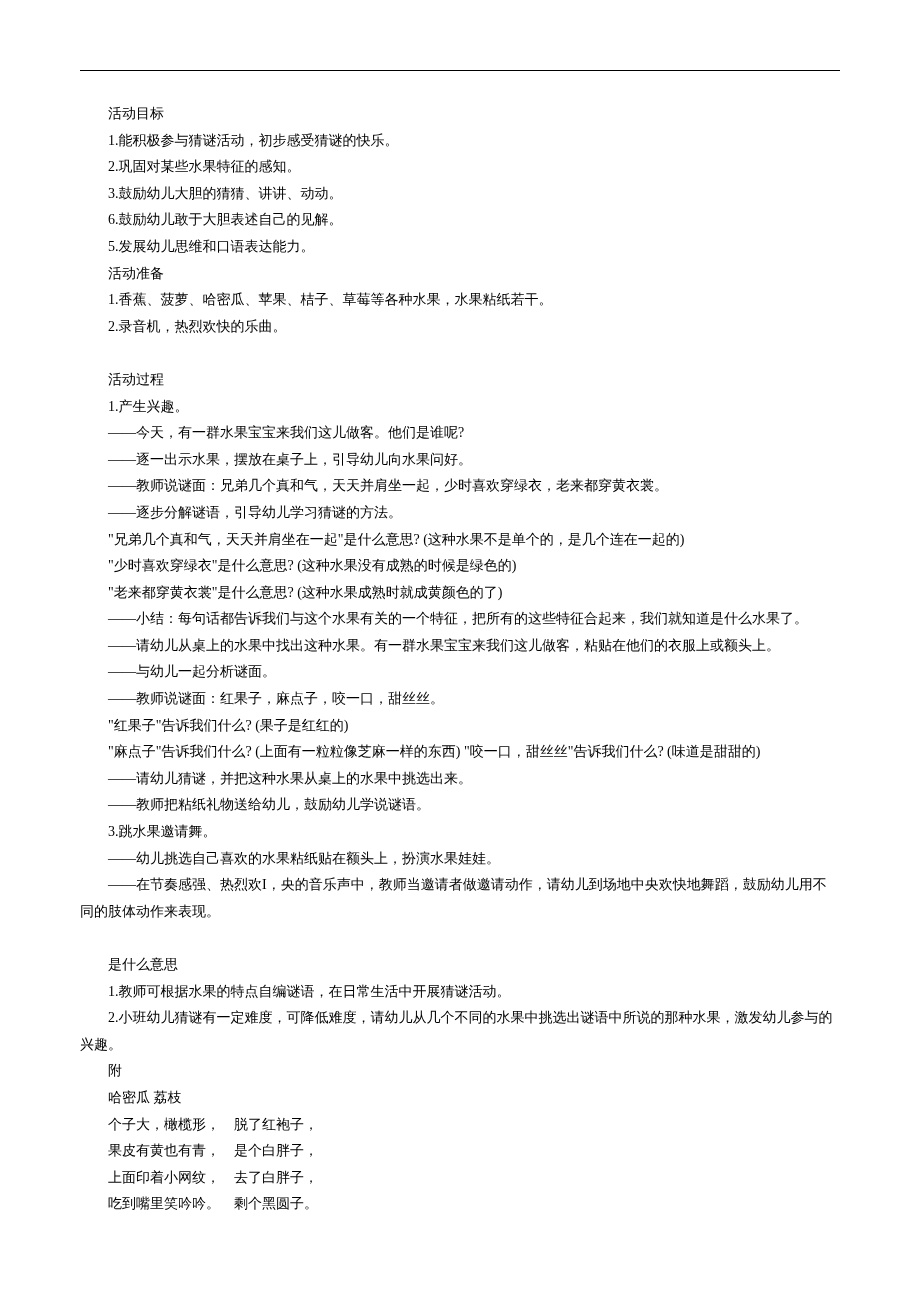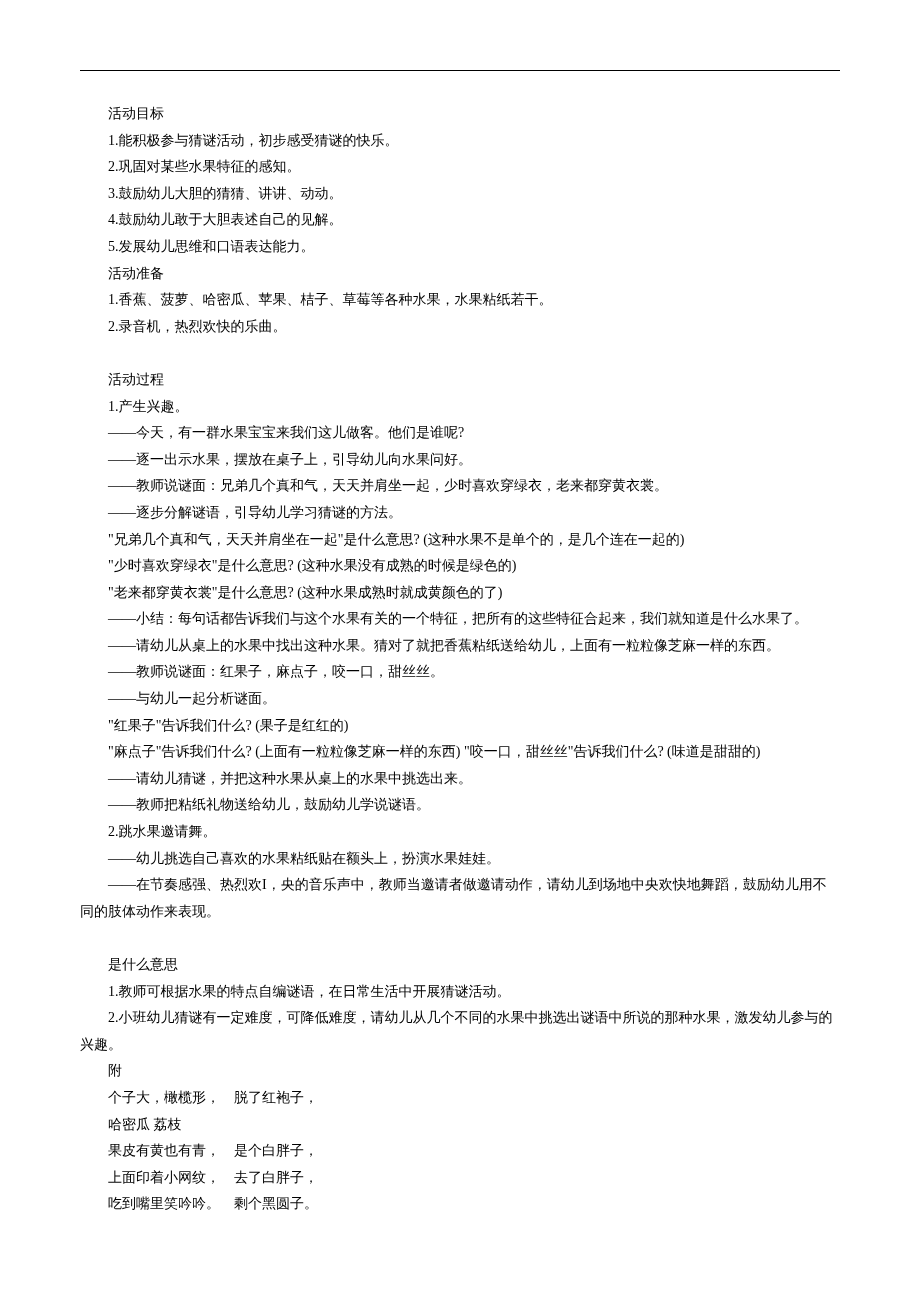--- a/index.html
+++ b/index.html
@@ -33,50 +33,50 @@
 </head>
 <body>
 
 <div class="page">
   <div class="rule"></div>
   <div id="content">
       <p>活动目标</p>
       <p>1.能积极参与猜谜活动，初步感受猜谜的快乐。</p>
       <p>2.巩固对某些水果特征的感知。</p>
       <p>3.鼓励幼儿大胆的猜猜、讲讲、动动。</p>
-      <p>4.鼓励幼儿敢于大胆表述自己的见解。</p>
+      <p>6.鼓励幼儿敢于大胆表述自己的见解。</p>
       <p>5.发展幼儿思维和口语表达能力。</p>
       <p>活动准备</p>
       <p>1.香蕉、菠萝、哈密瓜、苹果、桔子、草莓等各种水果，水果粘纸若干。</p>
       <p>2.录音机，热烈欢快的乐曲。</p>
       <div class="blank"></div>
       <p>活动过程</p>
       <p>1.产生兴趣。</p>
       <p>——今天，有一群水果宝宝来我们这儿做客。他们是谁呢?</p>
       <p>——逐一出示水果，摆放在桌子上，引导幼儿向水果问好。</p>
       <p>——教师说谜面：兄弟几个真和气，天天并肩坐一起，少时喜欢穿绿衣，老来都穿黄衣裳。</p>
       <p>——逐步分解谜语，引导幼儿学习猜谜的方法。</p>
       <p>"兄弟几个真和气，天天并肩坐在一起"是什么意思? (这种水果不是单个的，是几个连在一起的)</p>
       <p>"少时喜欢穿绿衣"是什么意思? (这种水果没有成熟的时候是绿色的)</p>
       <p>"老来都穿黄衣裳"是什么意思? (这种水果成熟时就成黄颜色的了)</p>
       <p>——小结：每句话都告诉我们与这个水果有关的一个特征，把所有的这些特征合起来，我们就知道是什么水果了。</p>
-      <p>——请幼儿从桌上的水果中找出这种水果。猜对了就把香蕉粘纸送给幼儿，上面有一粒粒像芝麻一样的东西。</p>
+      <p>——请幼儿从桌上的水果中找出这种水果。有一群水果宝宝来我们这儿做客，粘贴在他们的衣服上或额头上。</p>
+      <p>——与幼儿一起分析谜面。</p>
       <p>——教师说谜面：红果子，麻点子，咬一口，甜丝丝。</p>
-      <p>——与幼儿一起分析谜面。</p>
       <p>"红果子"告诉我们什么? (果子是红红的)</p>
       <p>"麻点子"告诉我们什么? (上面有一粒粒像芝麻一样的东西) "咬一口，甜丝丝"告诉我们什么? (味道是甜甜的)</p>
       <p>——请幼儿猜谜，并把这种水果从桌上的水果中挑选出来。</p>
       <p>——教师把粘纸礼物送给幼儿，鼓励幼儿学说谜语。</p>
-      <p>2.跳水果邀请舞。</p>
+      <p>3.跳水果邀请舞。</p>
       <p>——幼儿挑选自己喜欢的水果粘纸贴在额头上，扮演水果娃娃。</p>
       <p>——在节奏感强、热烈欢I，央的音乐声中，教师当邀请者做邀请动作，请幼儿到场地中央欢快地舞蹈，鼓励幼儿用不同的肢体动作来表现。</p>
       <div class="blank"></div>
       <p>是什么意思</p>
       <p>1.教师可根据水果的特点自编谜语，在日常生活中开展猜谜活动。</p>
       <p>2.小班幼儿猜谜有一定难度，可降低难度，请幼儿从几个不同的水果中挑选出谜语中所说的那种水果，激发幼儿参与的兴趣。</p>
       <p>附</p>
+      <p>哈密瓜 荔枝</p>
       <p>个子大，橄榄形，　脱了红袍子，</p>
-      <p>哈密瓜 荔枝</p>
       <p>果皮有黄也有青，　是个白胖子，</p>
       <p>上面印着小网纹，　去了白胖子，</p>
       <p>吃到嘴里笑吟吟。　剩个黑圆子。</p>
     </div>
 </div>
 
 </body></html>

